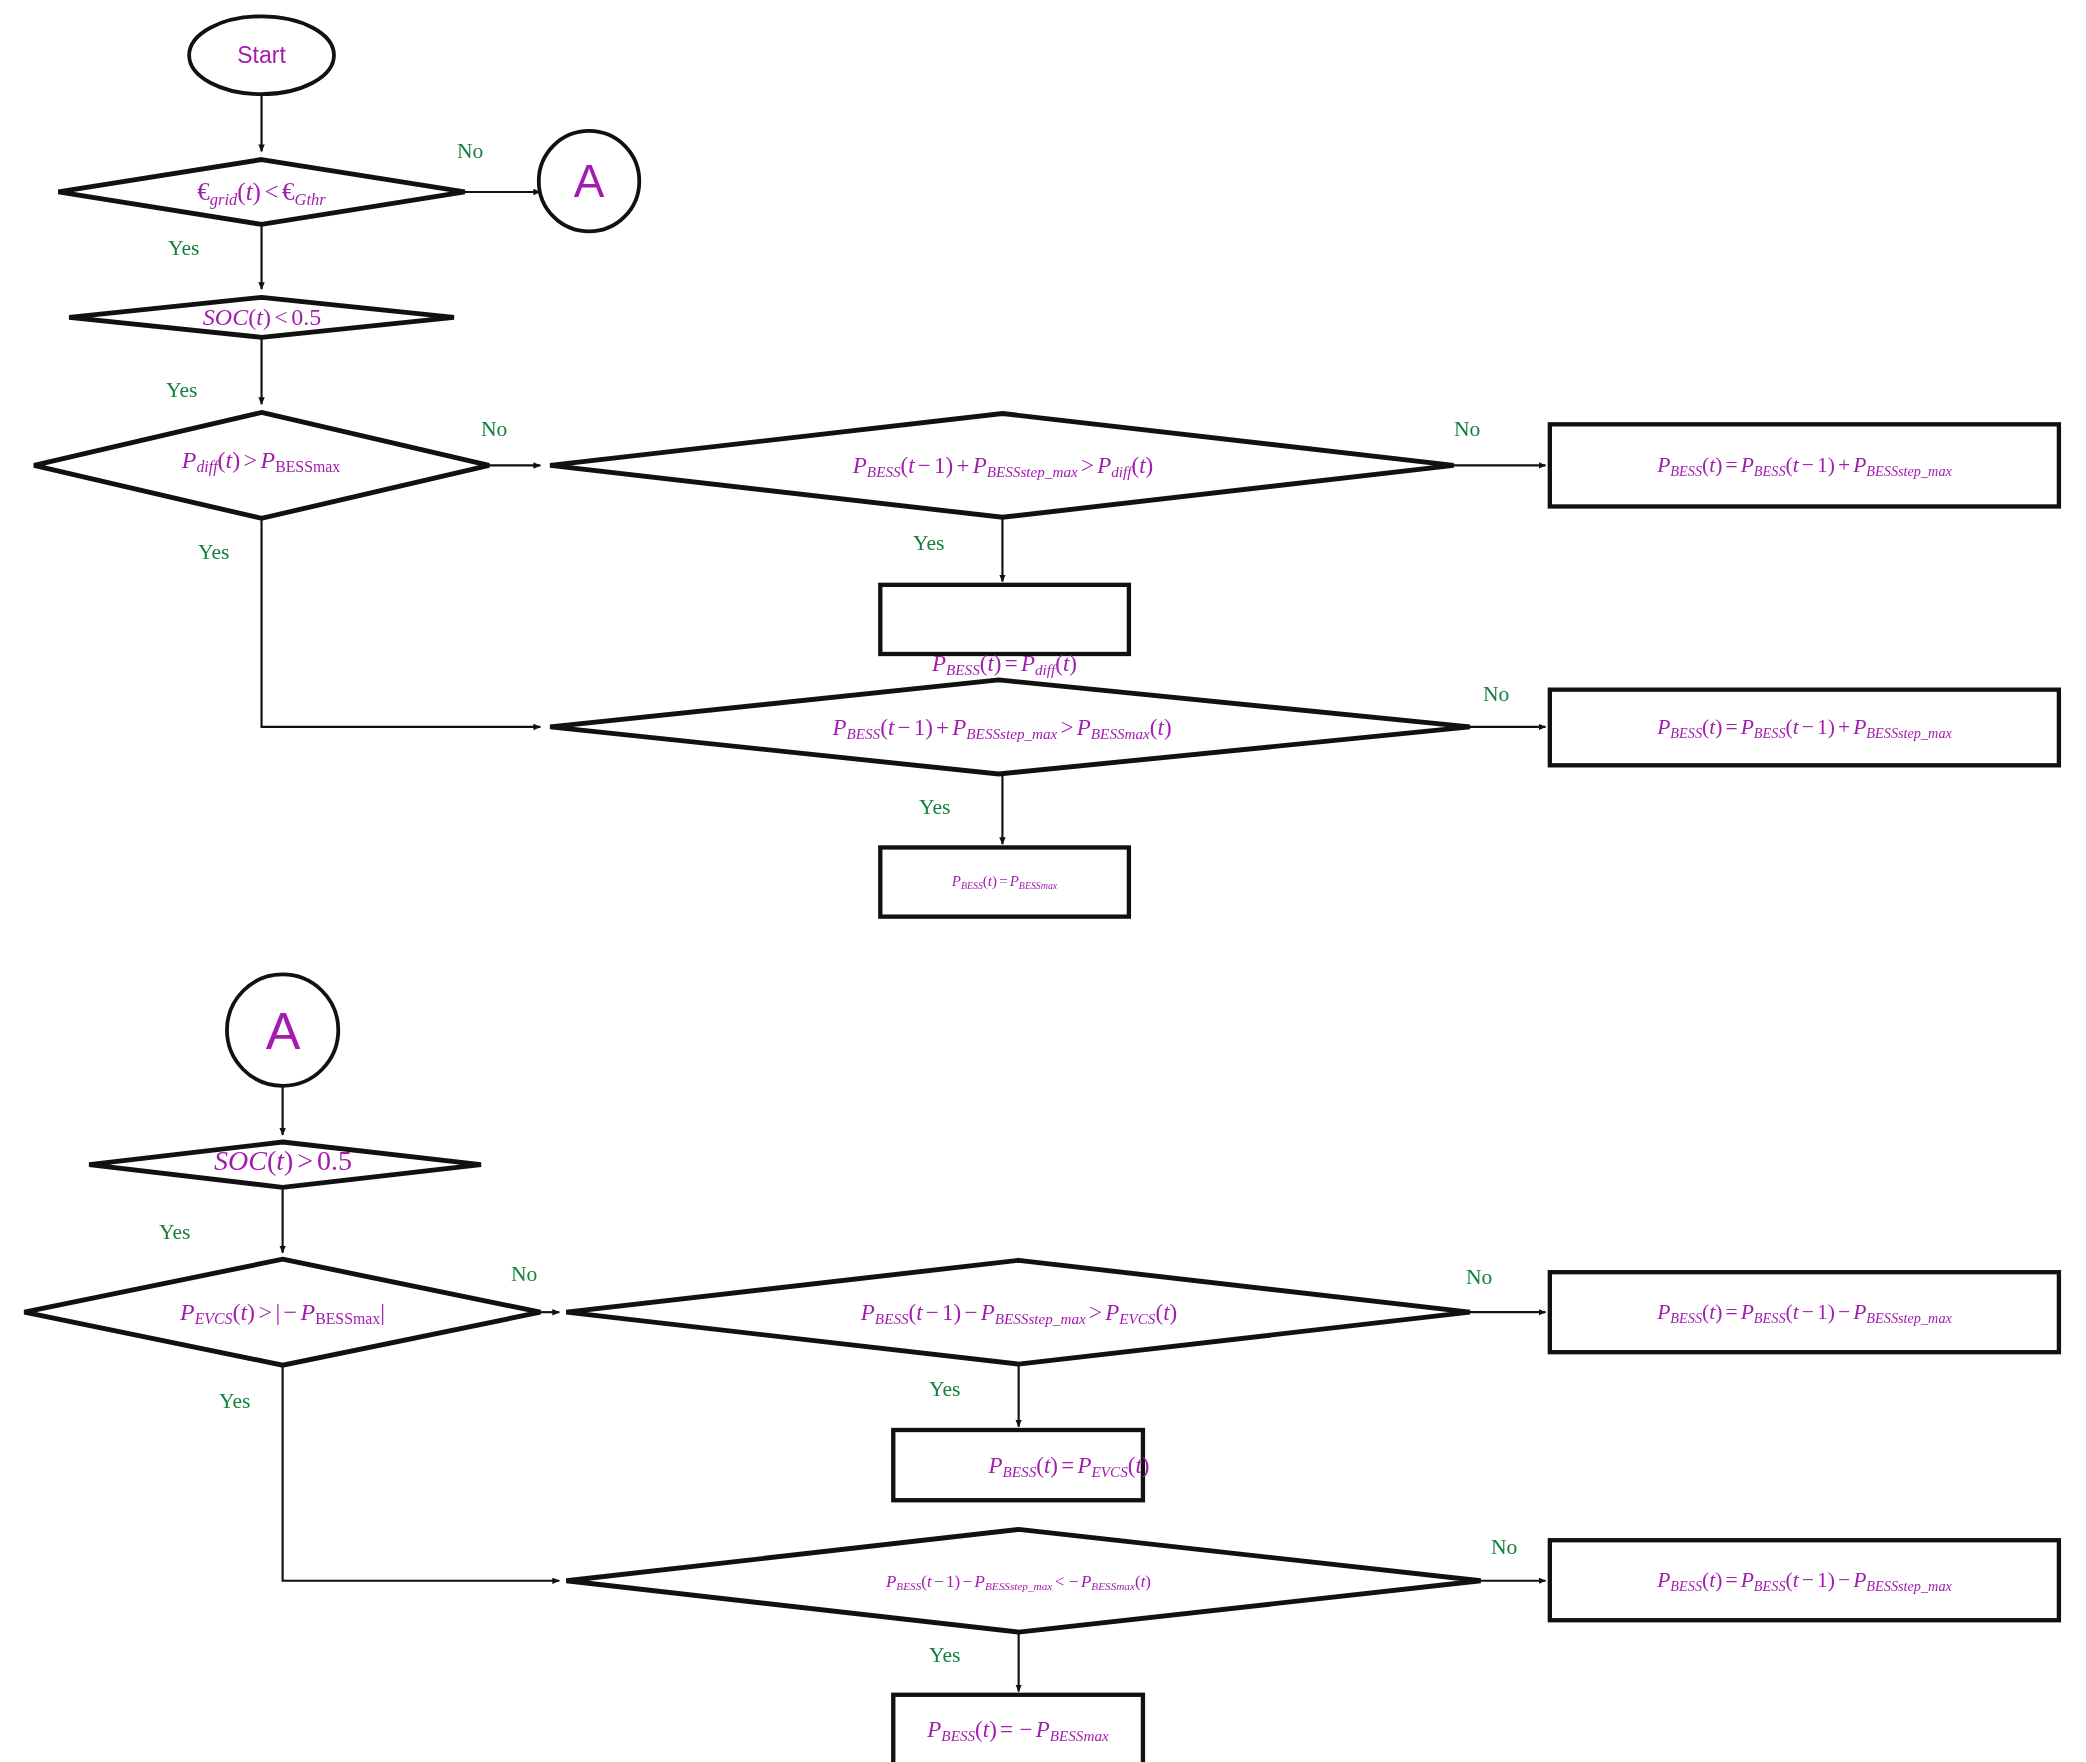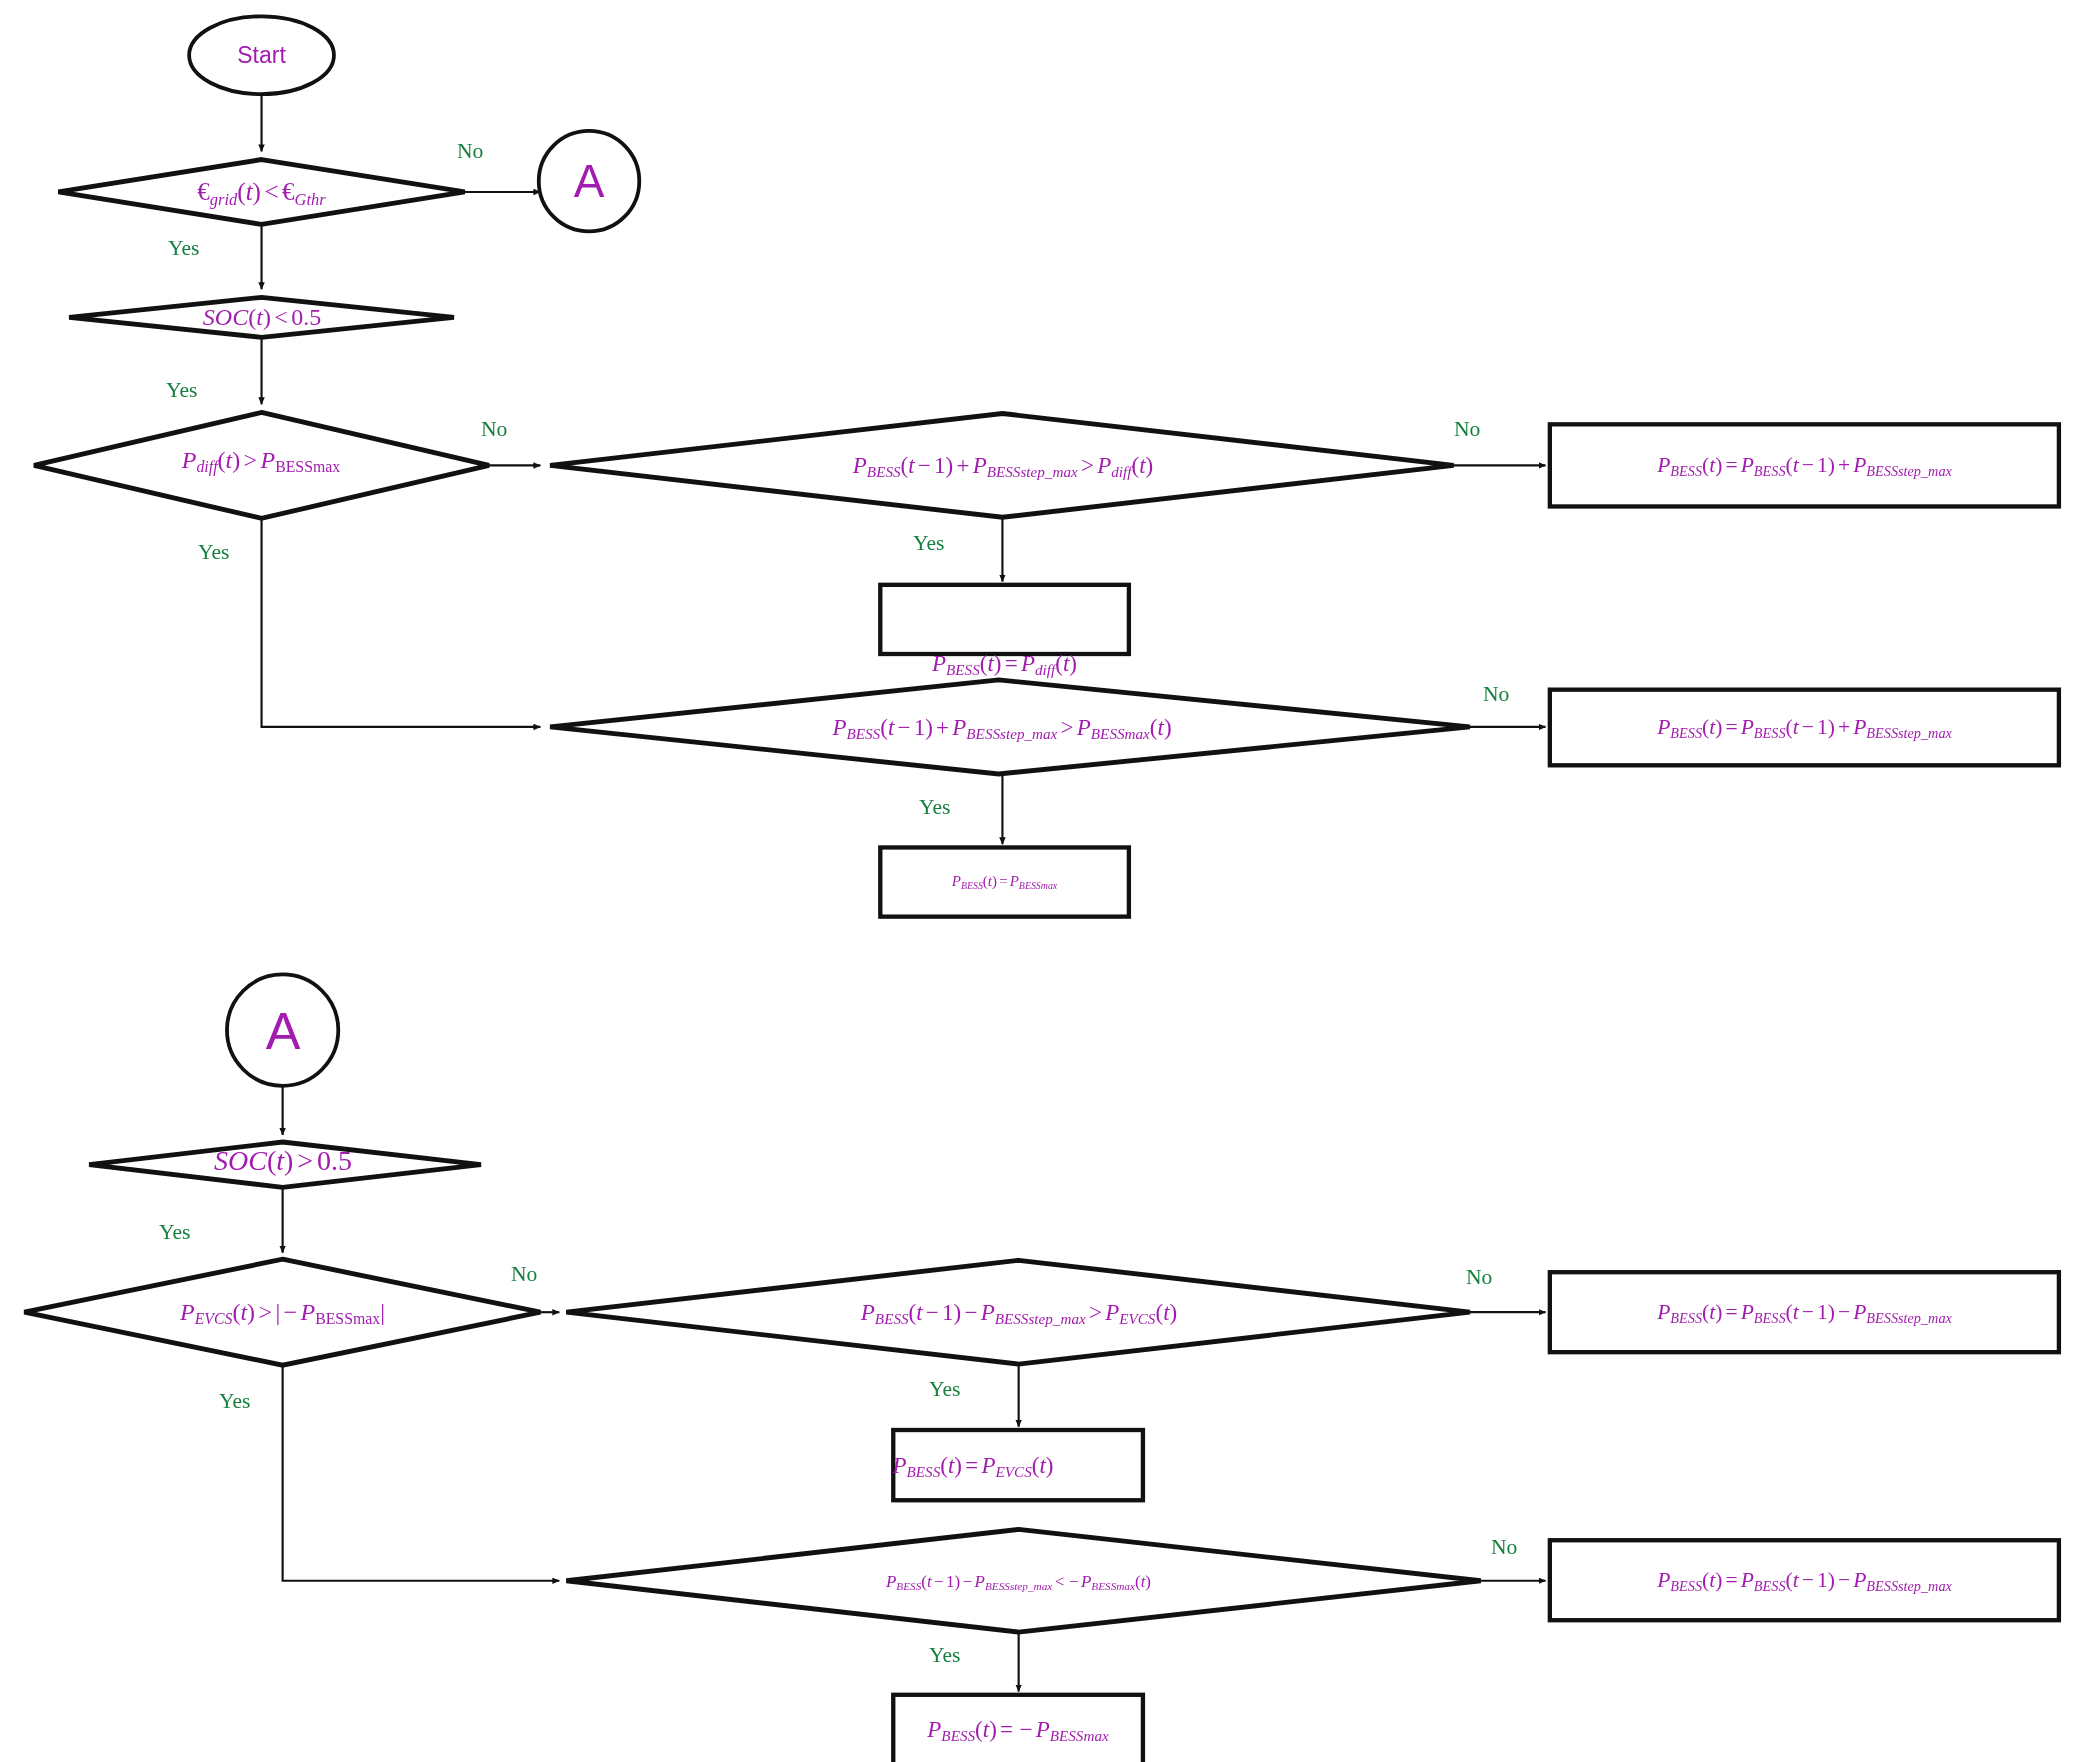--- a/index.html
+++ b/index.html
@@ -170,21 +170,21 @@
   </div>
 
   <div class="node-label" style="left:781px;top:1293px;width:476px;height:39px;font-size:23px;">
     <span><span class="mi">P</span><sub>BESS</sub><span class="mu">(</span><span class="mi">t</span><span class="op">−</span><span class="mu">1</span><span class="mu">)</span><span class="op">−</span><span class="mi">P</span><sub>BESSstep_max</sub><span class="op">&gt;</span><span class="mi">P</span><sub>EVCS</sub><span class="mu">(</span><span class="mi">t</span><span class="mu">)</span></span>
   </div>
 
   <div class="node-label" style="left:1550px;top:1293px;width:509px;height:39px;font-size:21.6px;">
     <span><span class="mi">P</span><sub>BESS</sub><span class="mu">(</span><span class="mi">t</span><span class="mu">)</span><span class="op">=</span><span class="mi">P</span><sub>BESS</sub><span class="mu">(</span><span class="mi">t</span><span class="op">−</span><span class="mu">1</span><span class="mu">)</span><span class="op">−</span><span class="mi">P</span><sub>BESSstep_max</sub></span>
   </div>
 
-  <div class="node-label" style="left:848px;top:1446px;width:250px;height:39px;font-size:23px;">
+  <div class="node-label" style="left:944px;top:1446px;width:250px;height:39px;font-size:23px;">
     <span><span class="mi">P</span><sub>BESS</sub><span class="mu">(</span><span class="mi">t</span><span class="mu">)</span><span class="op">=</span><span class="mi">P</span><sub>EVCS</sub><span class="mu">(</span><span class="mi">t</span><span class="mu">)</span></span>
   </div>
 
   <div class="node-label" style="left:770px;top:1562px;width:497px;height:39px;font-size:17px;">
     <span><span class="mi">P</span><sub>BESS</sub><span class="mu">(</span><span class="mi">t</span><span class="op">−</span><span class="mu">1</span><span class="mu">)</span><span class="op">−</span><span class="mi">P</span><sub>BESSstep_max</sub><span class="op">&lt;</span><span class="op">−</span><span class="mi">P</span><sub>BESSmax</sub><span class="mu">(</span><span class="mi">t</span><span class="mu">)</span></span>
   </div>
 
   <div class="node-label" style="left:1550px;top:1561px;width:509px;height:39px;font-size:21.6px;">
     <span><span class="mi">P</span><sub>BESS</sub><span class="mu">(</span><span class="mi">t</span><span class="mu">)</span><span class="op">=</span><span class="mi">P</span><sub>BESS</sub><span class="mu">(</span><span class="mi">t</span><span class="op">−</span><span class="mu">1</span><span class="mu">)</span><span class="op">−</span><span class="mi">P</span><sub>BESSstep_max</sub></span>
   </div>

